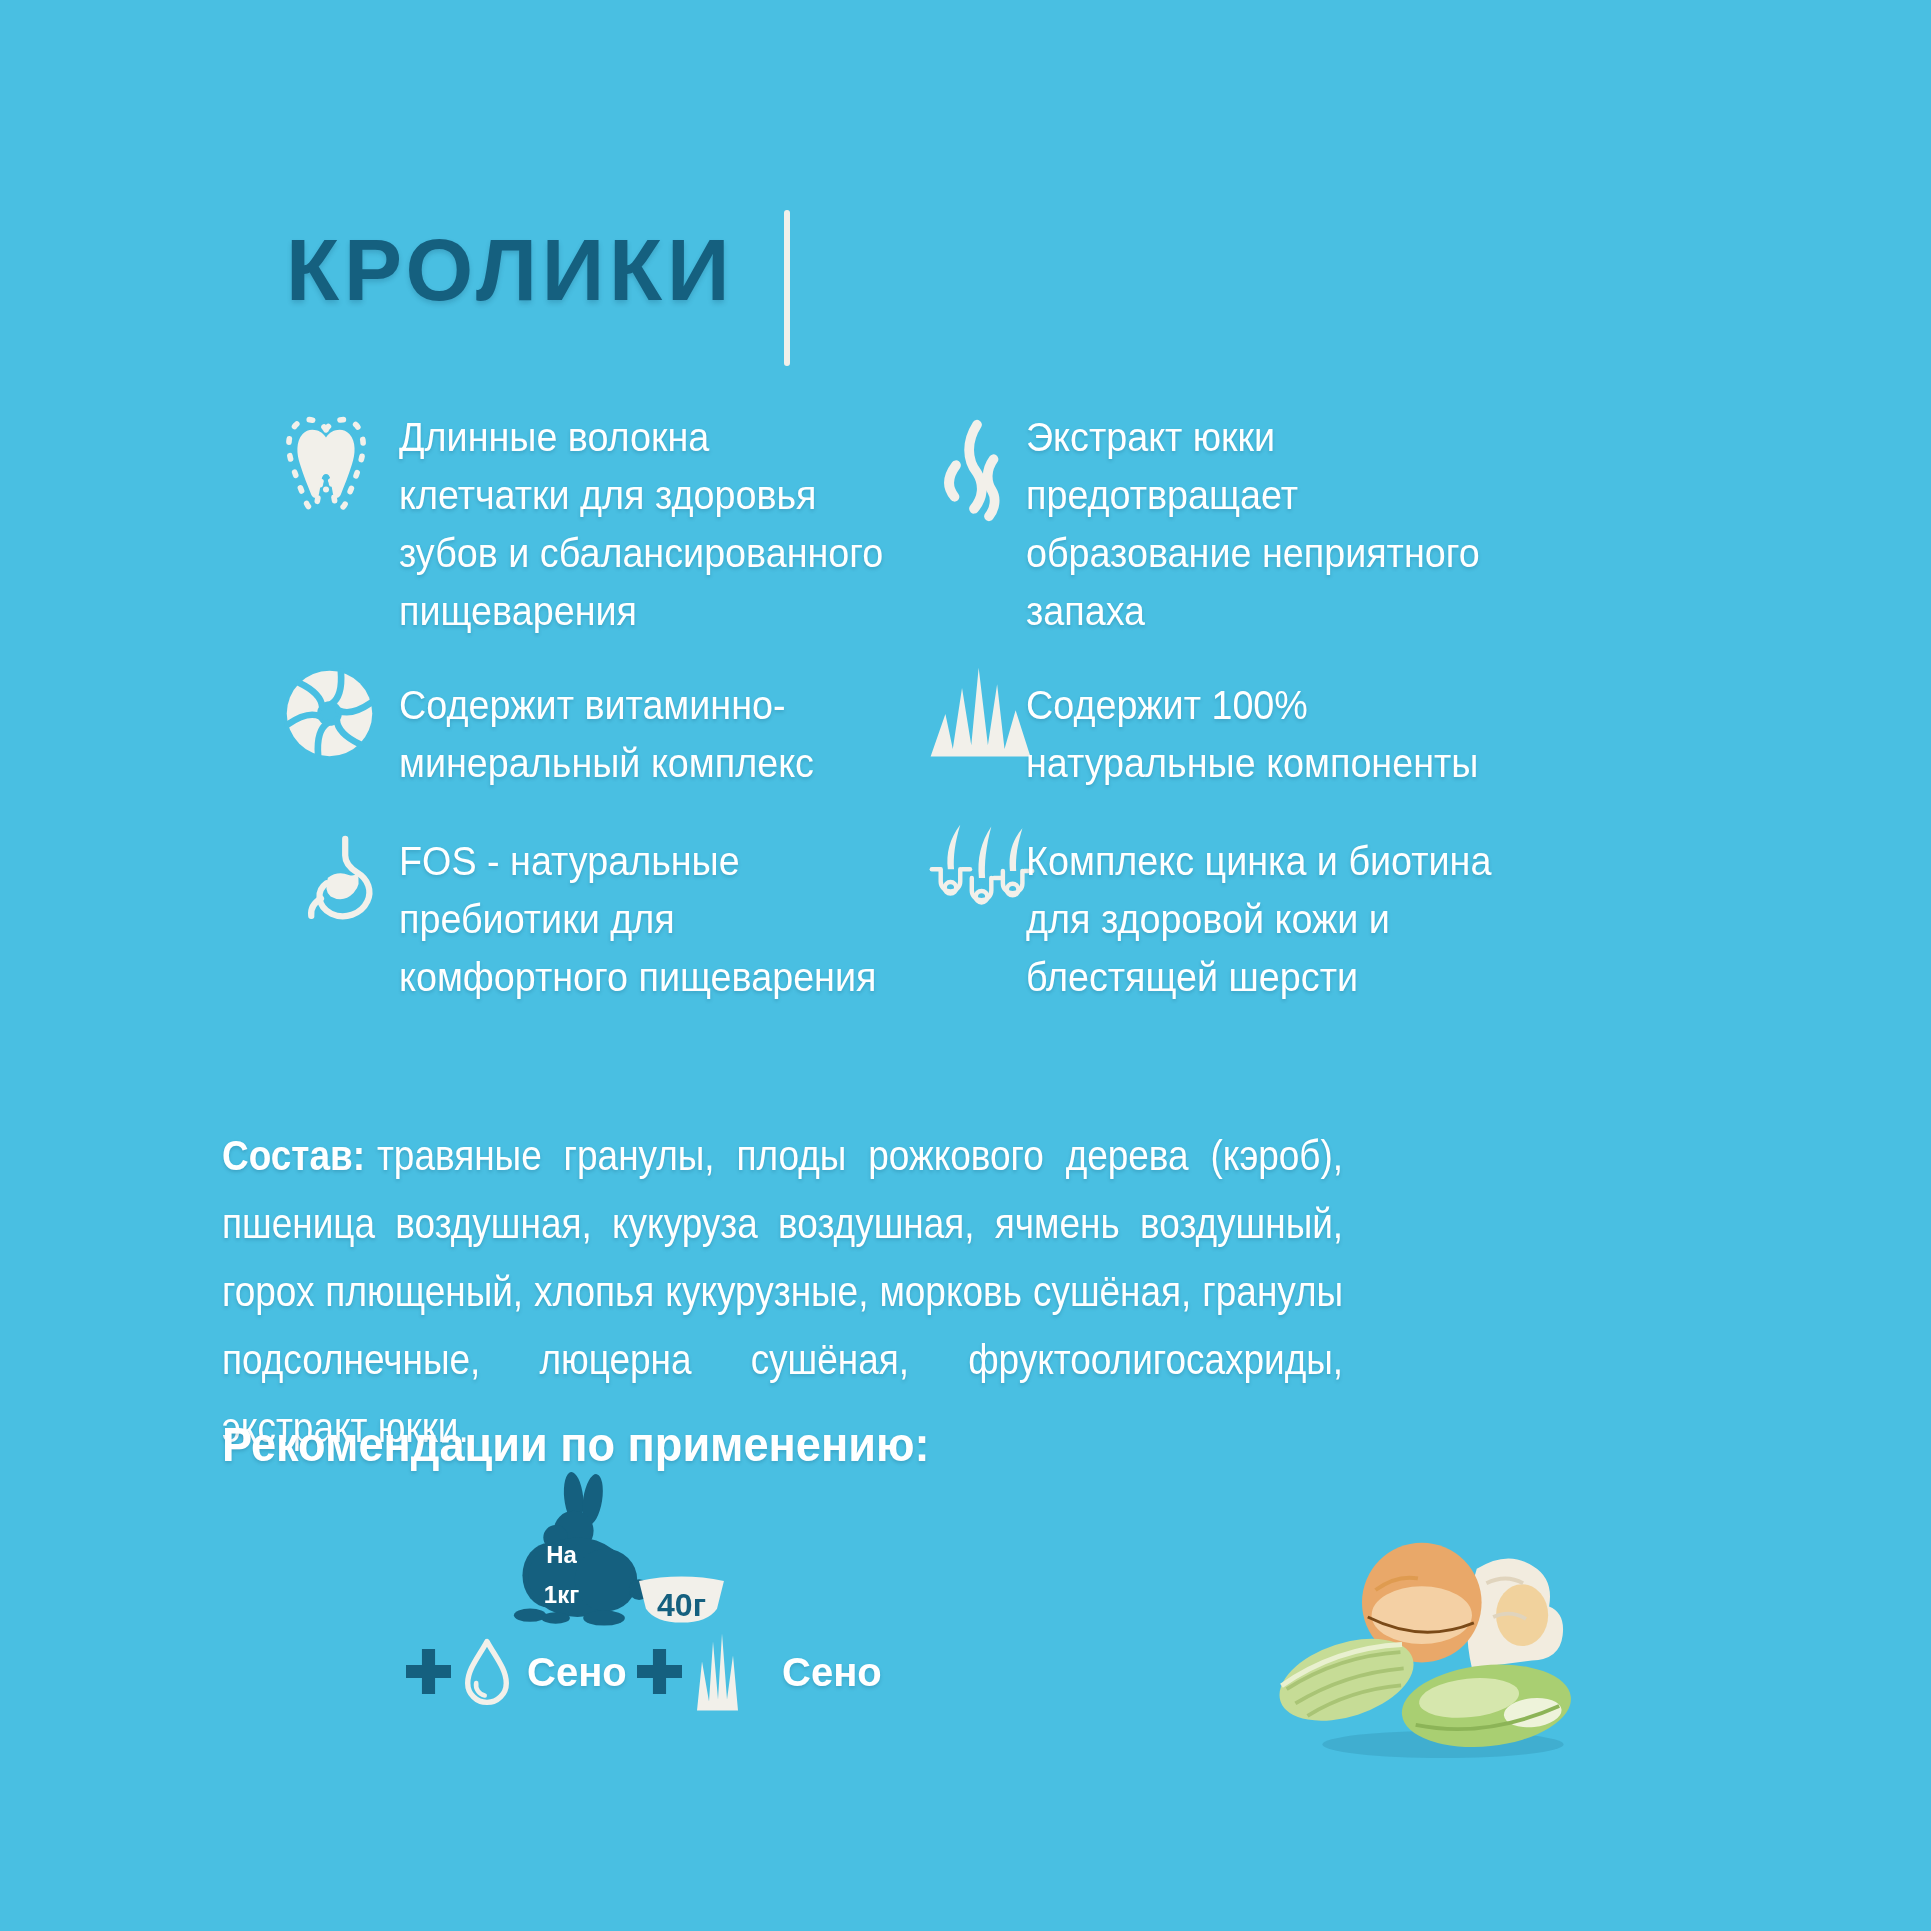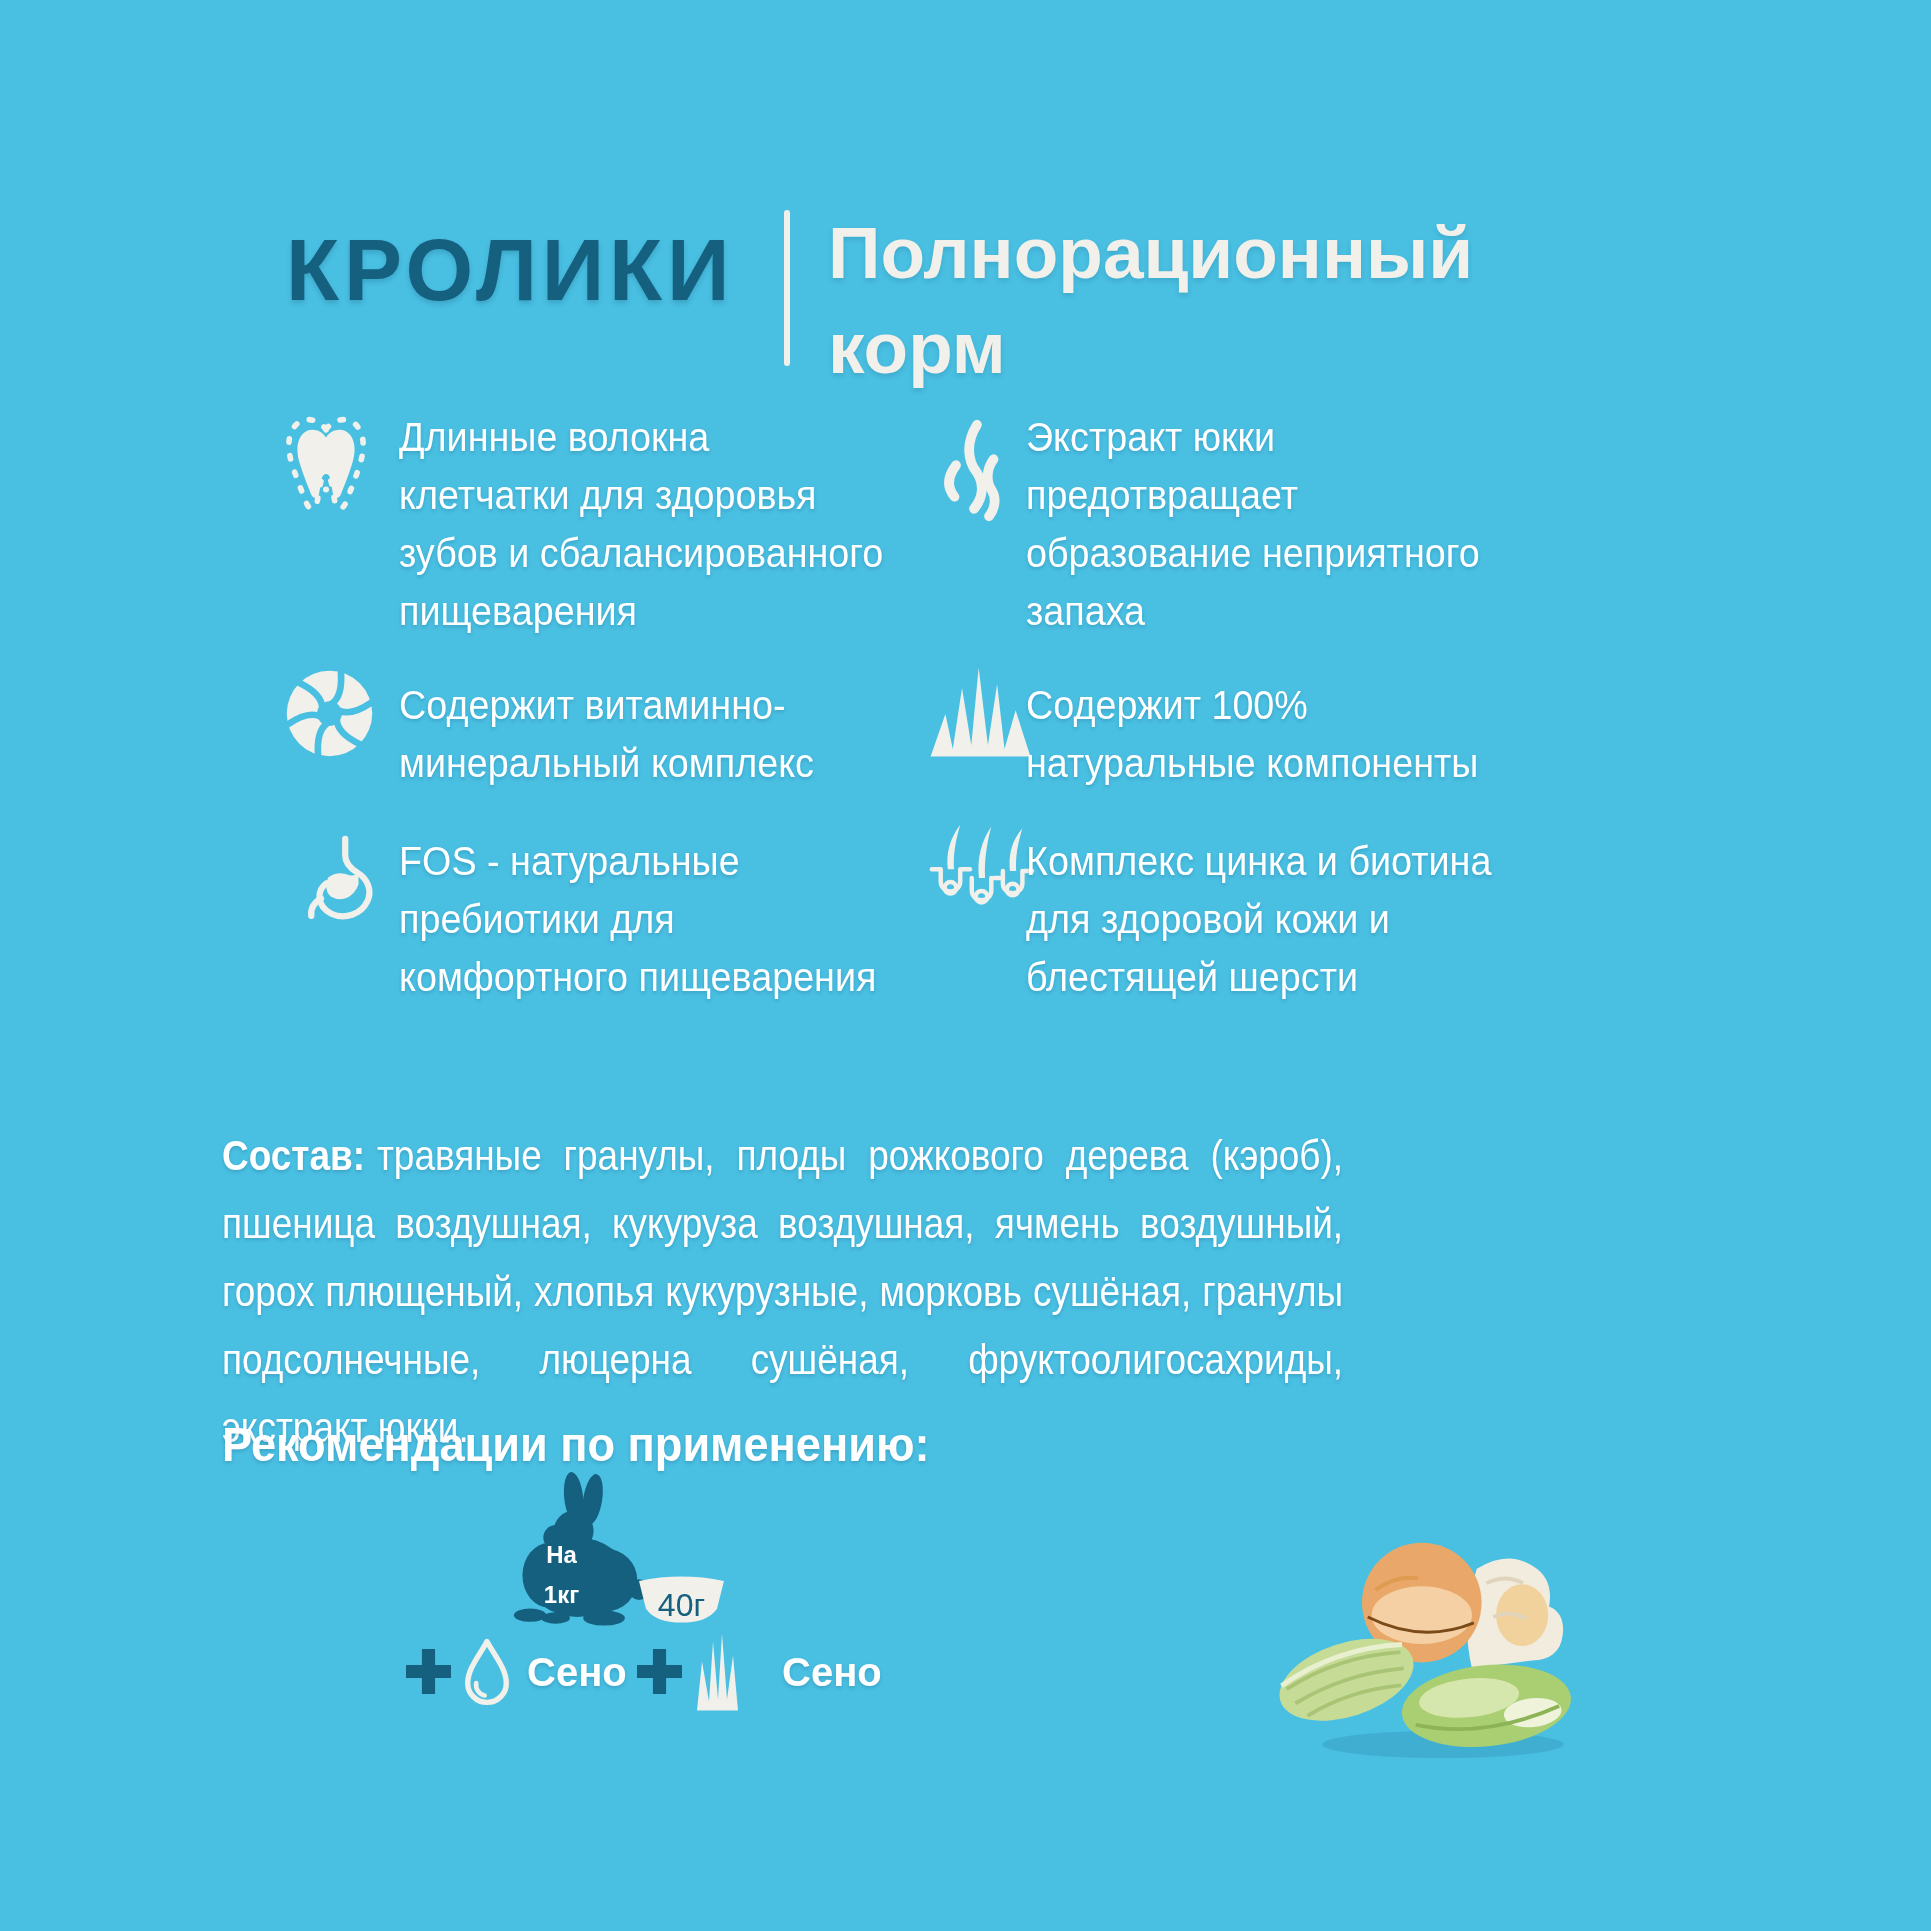--- a/index.html
+++ b/index.html
@@ -48,36 +48,34 @@
     font-size:48px;font-weight:bold;color:#ffffff;
     transform:scaleX(.94);transform-origin:0 0;
     text-shadow:0 1.9px 3.9px rgba(10,70,100,.22);
   }
   .rabbit-label{
     left:518px;top:1535px;width:87px;text-align:center;
     font-size:24px;line-height:40px;font-weight:bold;color:#ffffff;
   }
   .portion-label{
     left:639px;top:1587px;width:89px;text-align:center;
-    font-size:32px;font-weight:normal;color:#15607f;
+    font-size:32px;font-weight:bold;color:#15607f;
   }
   .add-label{
     font-size:40px;font-weight:bold;color:#ffffff;
     text-shadow:0 1.9px 3.9px rgba(10,70,100,.22);
   }
 </style>
 </head>
 <body>
 
 <div class="canvas">
 
   <div class="abs brand">КРОЛИКИ</div>
   <div class="abs hdr-divider"></div>
-  <div class="abs subtitle pre">Полнорационный
-корм</div>
 
   <div class="abs" style="left:280px;top:415px;">
     <span class="icon-cream">
       <svg width="92" height="97" viewBox="0 0 100 112">
         <path d="M50 26 C44 16 30 14 23 22 C15 31 16 45 20 57 C24 70 29 82 33 92 C35 97 41 97 42 91 L45 74 C46 66 54 66 55 74 L58 91 C59 97 65 97 67 92 C71 82 76 70 80 57 C84 45 85 31 77 22 C70 14 56 16 50 26 Z" fill="#f2f0ea"></path>
         <circle cx="50" cy="86" r="3.5" fill="#f2f0ea"></circle>
         <path d="M50 26 C44 16 30 14 23 22 C15 31 16 45 20 57 C24 70 29 82 33 92 C35 97 41 97 42 91 L45 74 C46 66 54 66 55 74 L58 91 C59 97 65 97 67 92 C71 82 76 70 80 57 C84 45 85 31 77 22 C70 14 56 16 50 26 Z" fill="none" stroke="#f2f0ea" stroke-width="5" stroke-linecap="round" stroke-dasharray="3 12" transform="translate(50 56) scale(1.30) translate(-50 -56)"></path>
       </svg>
     </span>
   </div>

